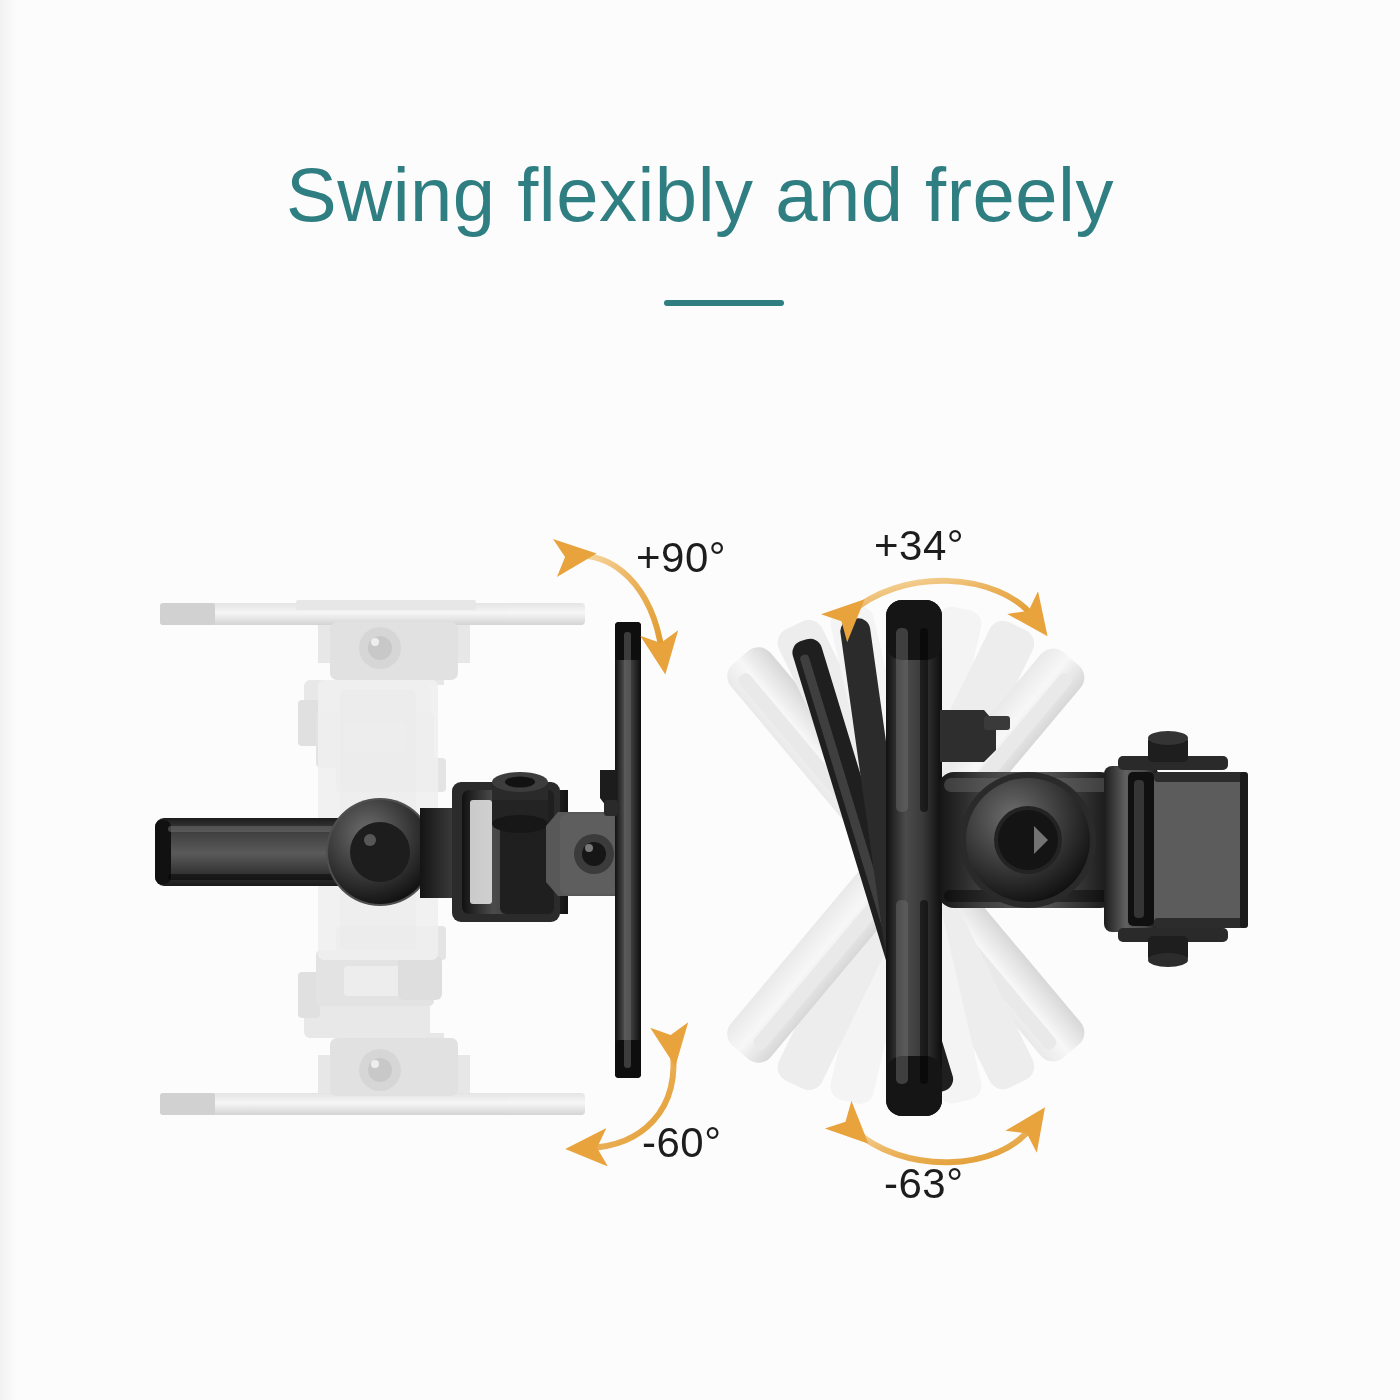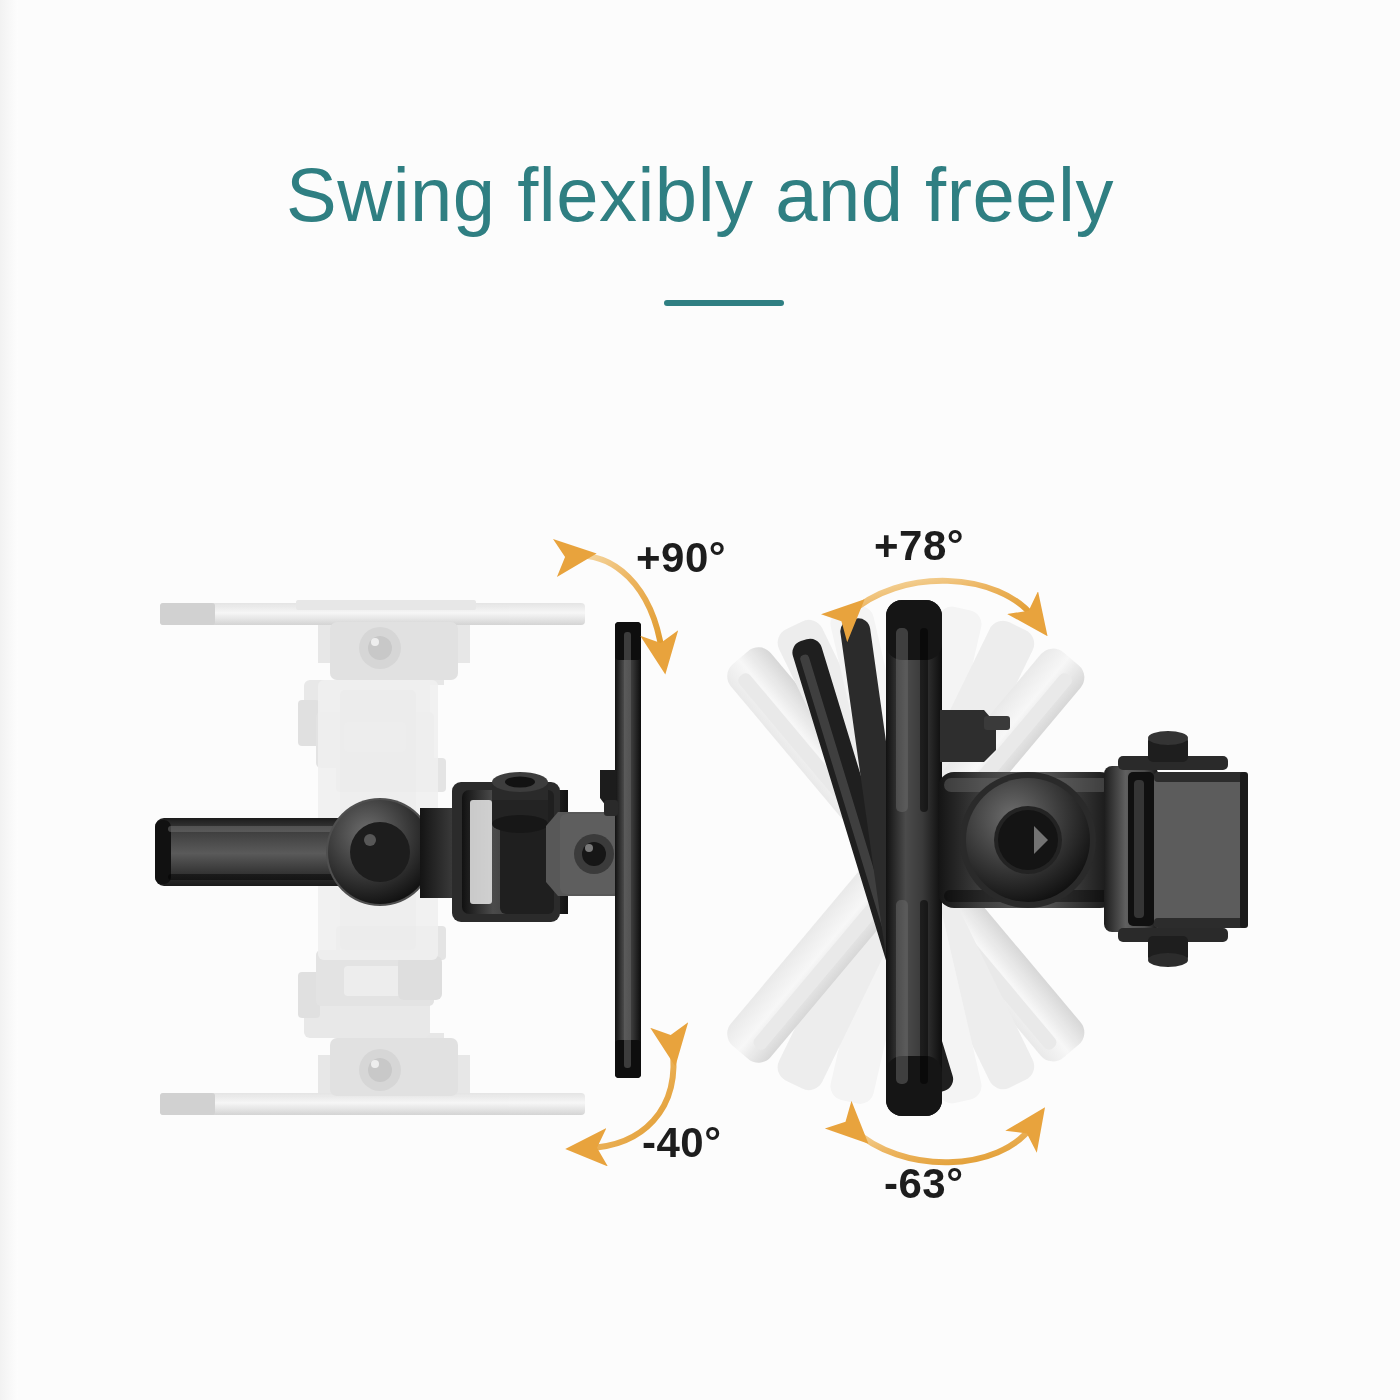--- a/index.html
+++ b/index.html
@@ -62,21 +62,21 @@
     top: 0; left: 0;
     width: 1400px; height: 1400px;
     pointer-events: none;
   }
 
   
   .deg-label {
     position: absolute;
     font-family: "Liberation Sans", sans-serif;
     font-size: 42px;
-    font-weight: 700;
+    font-weight: 400;
     color: #1d1d1d;
     letter-spacing: 0.5px;
     white-space: nowrap;
   }
   #lbl-p90 { left: 636px; top: 534px; }
   #lbl-m90 { left: 642px; top: 1119px; }
   #lbl-p45 { left: 874px; top: 522px; }
   #lbl-m45 { left: 884px; top: 1160px; }
 </style>
 </head>
@@ -325,19 +325,19 @@
       </g>
 
       <g>
         <path d="M852 1128 C 902 1176, 1000 1172, 1032 1126" stroke="url(#gAmber)" stroke-width="6" fill="none" stroke-linecap="round" marker-start="url(#mArrow)" marker-end="url(#mArrow)"></path>
       </g>
     </g>
   </svg>
 
   <div class="deg-label" id="lbl-p90">+90°</div>
 
-  <div class="deg-label" id="lbl-m90">-40°</div>
-
-  <div class="deg-label" id="lbl-p45">+78°</div>
+  <div class="deg-label" id="lbl-m90">-60°</div>
+
+  <div class="deg-label" id="lbl-p45">+34°</div>
 
   <div class="deg-label" id="lbl-m45">-63°</div>
 
 </div>
 
 </body></html>

